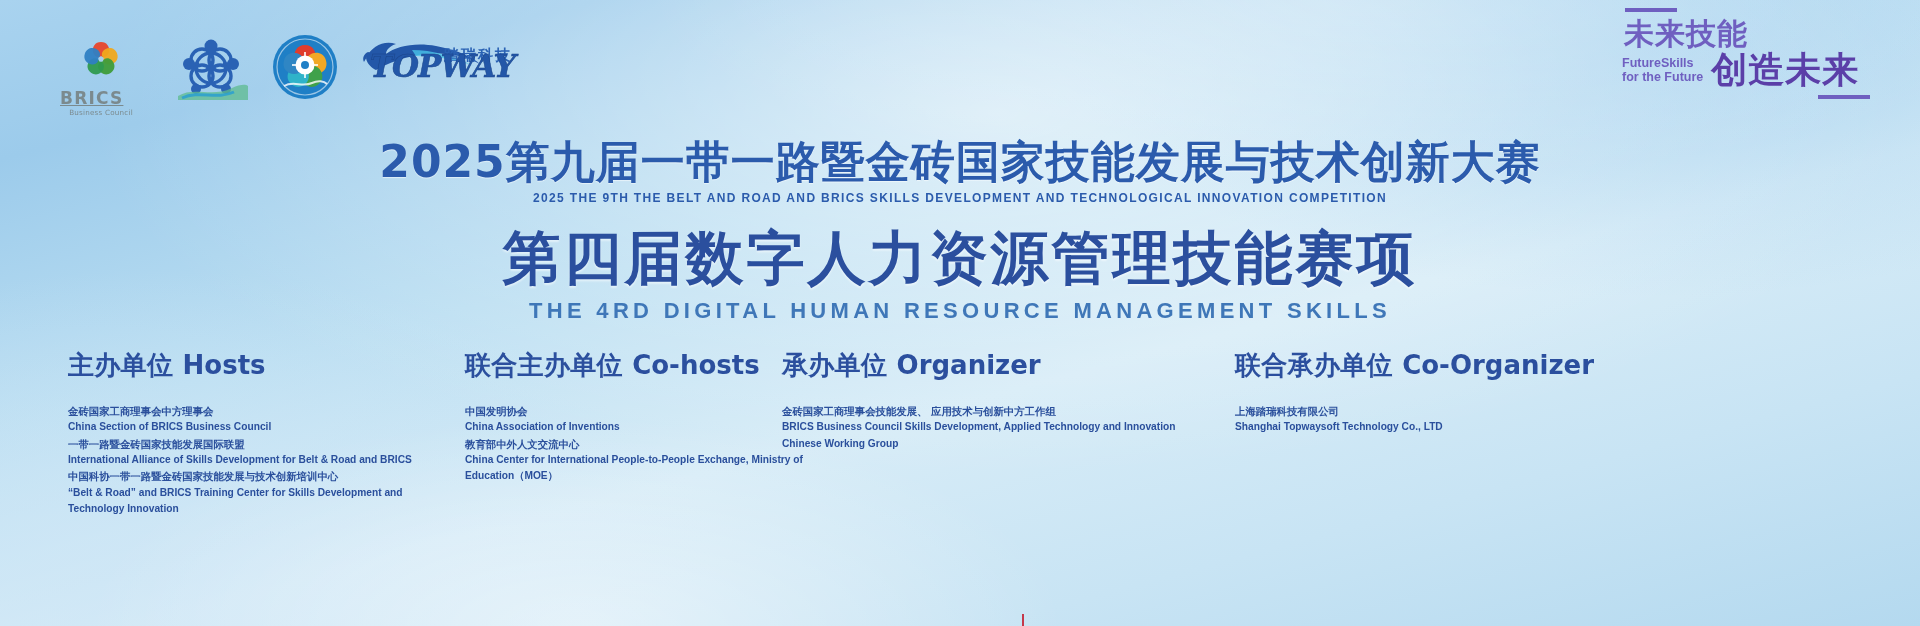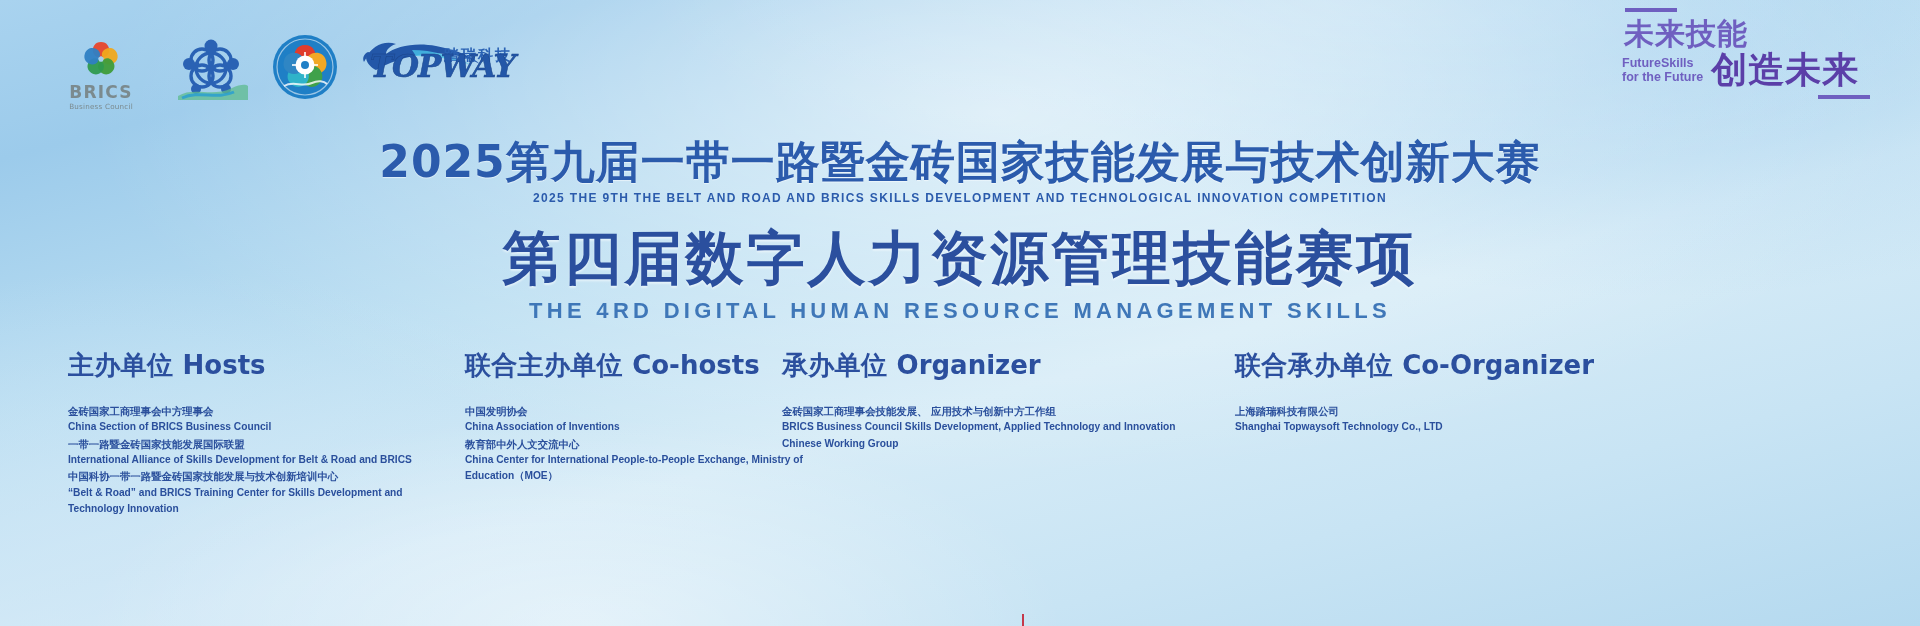--- a/index.html
+++ b/index.html
@@ -36,21 +36,21 @@
   #logo-row { left:60px; top:34px; height:84px; display:flex; align-items:flex-start; gap:0; z-index:6; }
 
   .logo { position:relative; }
 
   
   #logo-brics { width:82px; height:84px; }
   #logo-brics .star-wrap { position:relative; width:48px; height:48px; margin:0 auto; }
   #logo-brics .txt1 {
     font-family:"DejaVu Sans",sans-serif;
     font-weight:bold; font-size:17px; letter-spacing:1.2px;
-    color:#7b8a8e; text-align:center; line-height:1; margin-top:2px;
+    color:#7b8a8e; line-height:1; margin-top:8px;text-decoration:underline;
   }
   #logo-brics .txt2 {
     font-family:"DejaVu Sans",sans-serif;
     font-size:7.2px; letter-spacing:.2px; color:#7b8a8e;
     text-align:center; line-height:1; margin-top:2px;
   }
 
   
   #logo-alliance { width:78px; height:84px; margin-left:30px; }
   #logo-alliance svg { display:block; }

